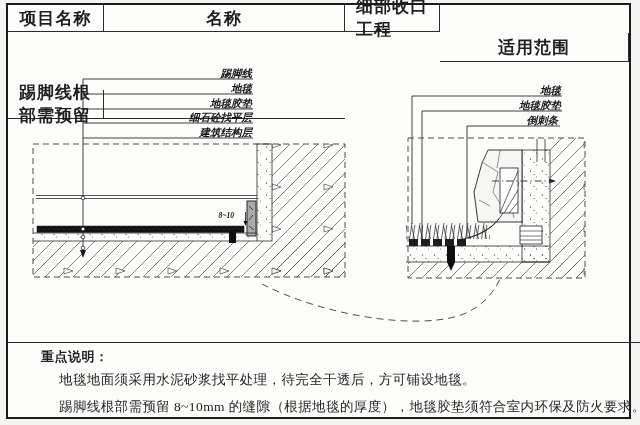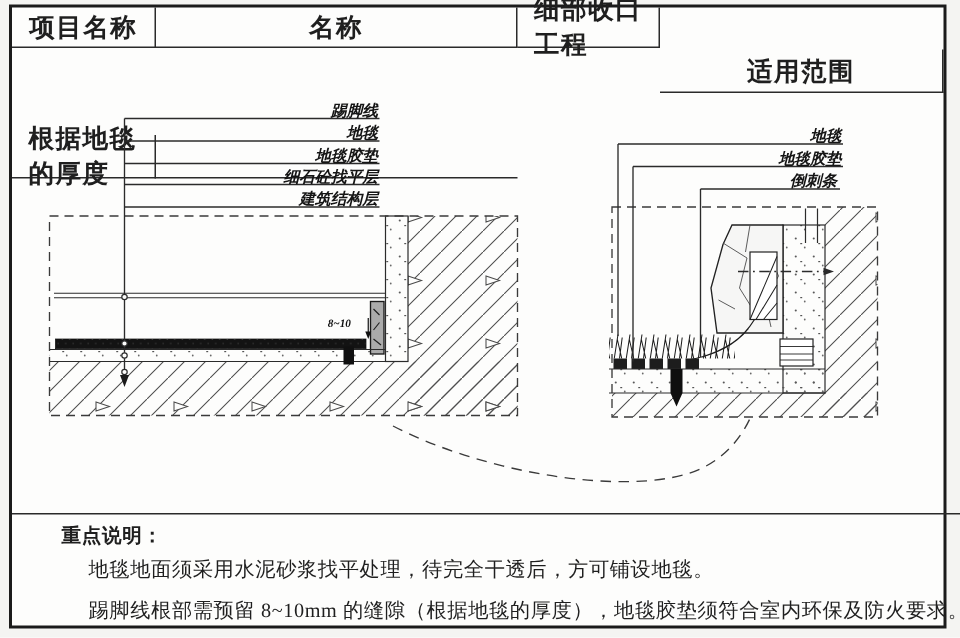--- a/index.html
+++ b/index.html
@@ -43,21 +43,21 @@
 </head>
 <body>
 
 <div class="frame"></div>
 
 <div class="spec-table">
   <div class="cell lab">项目名称</div>
   <div class="cell lab">名称</div>
   <div class="cell val">细部收口工程</div>
   <div class="cell lab r2">适用范围</div>
-  <div class="cell val r2">根据地毯的厚度</div>
+  <div class="cell val r2">踢脚线根部需预留</div>
   <div class="cell val r2 last"></div>
 </div>
 
 <div class="drawing">
 <svg width="621" height="280" viewBox="8 62 621 280" xmlns="http://www.w3.org/2000/svg">
   <defs>
     <pattern id="hatch" patternUnits="userSpaceOnUse" width="14" height="14">
       <path d="M0,14 L14,0" stroke="#4d4d4d" stroke-width="0.7" fill="none"></path>
     </pattern>
     <pattern id="tris" patternUnits="userSpaceOnUse" width="52" height="42">

